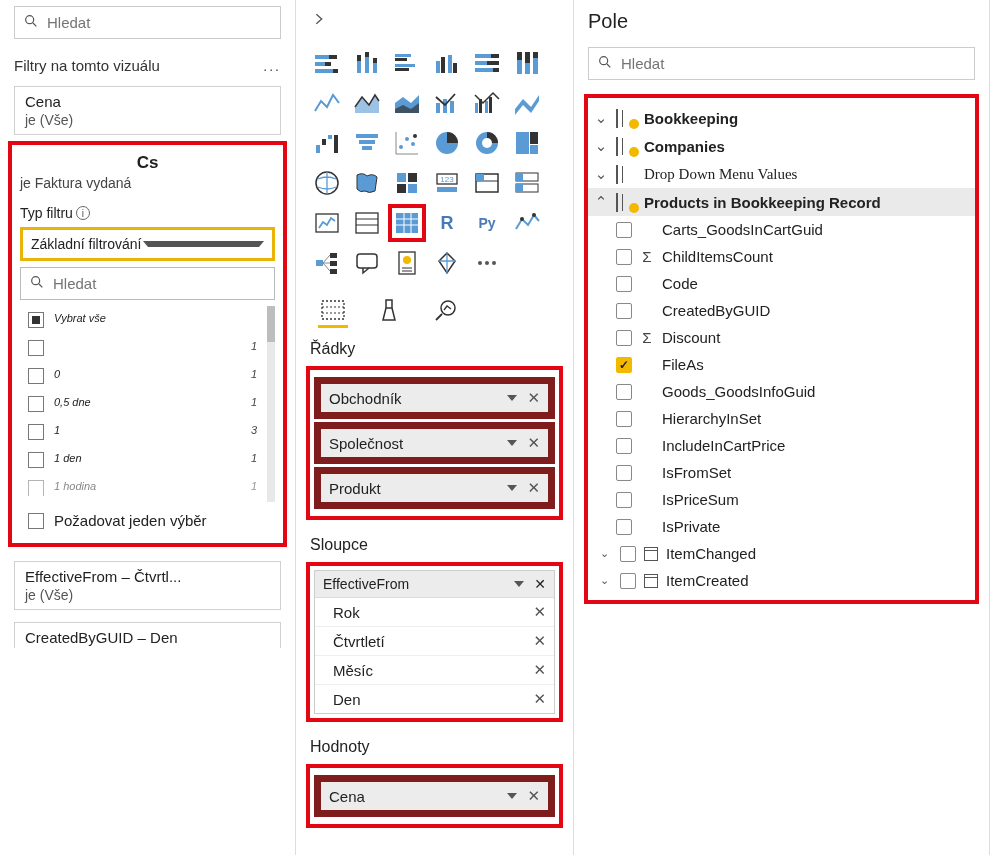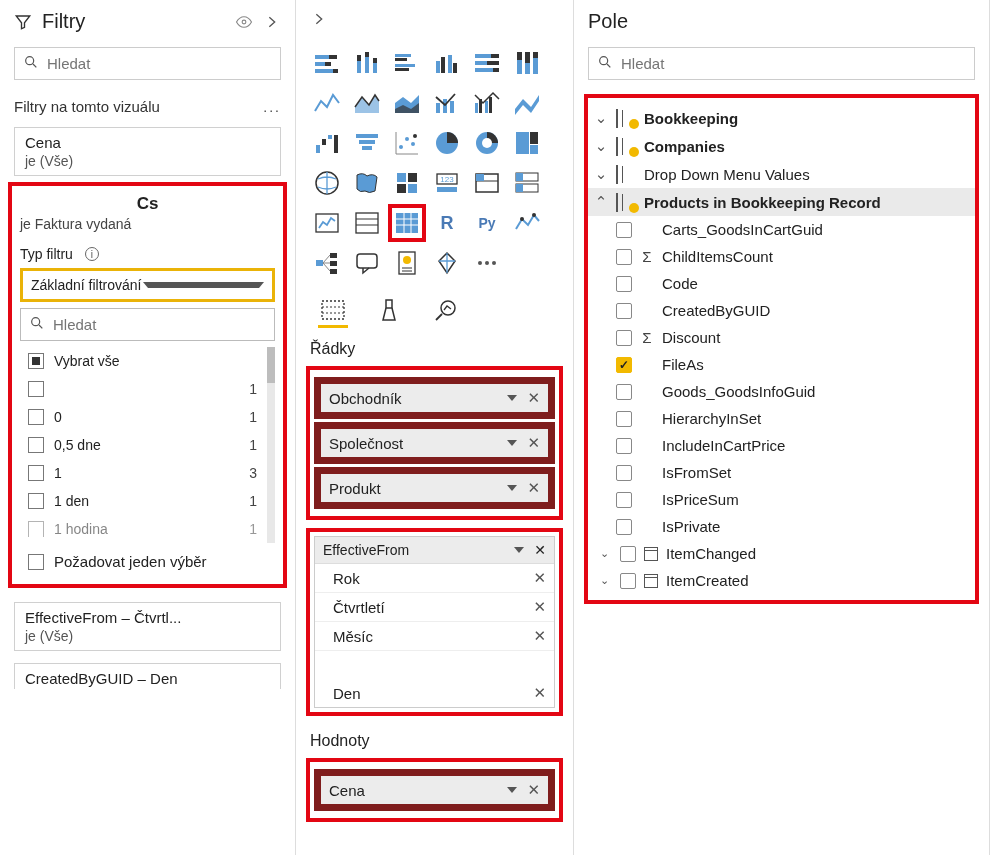--- a/index.html
+++ b/index.html
@@ -21,32 +21,32 @@
 .subheader .more { margin-left: auto; letter-spacing: 2px; font-size: 14px; color: #444; }
 
 .card { margin: 6px 14px; border: 1px solid #d0d0d0; padding: 6px 10px; }
 .card .title { font-size: 15px; color: #222; }
 .card .sub { font-size: 14px; color: #555; margin-top: 2px; }
 
 .redbox { border: 4px solid #e30613; }
 .cs-block { margin: 0 8px 8px; padding: 8px 8px 10px; }
 .cs-block .cs-title { font-size: 17px; font-weight: 600; text-align: center; }
 .cs-block .cs-sub { font-size: 14px; color: #444; margin-top: 2px; }
-.cs-block .cs-label { font-size: 14px; margin-top: 14px; display: flex; align-items: center; gap: 12px; }
+.cs-block .cs-label { font-size: 14px; margin-top: 14px; display: flex; align-items: center; gap: 3px; }
 .info-icon { width: 14px; height: 14px; border: 1px solid #666; border-radius: 50%; display: inline-flex; align-items: center; justify-content: center; font-size: 10px; color: #555; }
 
 .select { border: 3px solid #eab308; background: #fff; padding: 6px 8px; display: flex; align-items: center; margin-top: 6px; }
 .select span { flex: 1; }
 .chev { width: 0; height: 0; border-left: 5px solid transparent; border-right: 5px solid transparent; border-top: 6px solid #555; }
 
 .cs-search { border: 1px solid #bbb; background: #fff; margin-top: 6px; padding: 6px 8px; display: flex; align-items: center; gap: 8px; }
 .cs-search input { border: none; outline: none; flex: 1; font-size: 15px; }
 
 .filter-list { margin-top: 6px; max-height: 200px; overflow: hidden; position: relative; }
-.fl-row { display: flex; align-items: flex-end; padding: 6px 4px 6px 8px; font-size: 14px; }
+.fl-row { display: flex; align-items: flex-start; padding: 6px 4px 6px 8px; font-size: 11px; font-style: italic; }
 .fl-row .cb { width: 16px; height: 16px; border: 1px solid #777; margin-right: 10px; display: flex; align-items: center; justify-content: center; }
 .fl-row .cb.tri::after { content: ""; display: block; width: 8px; height: 8px; background: #333; }
 .fl-row .cnt { margin-left: auto; padding-right: 14px; color: #444; }
 .filter-list .scroll { position: absolute; right: 0; top: 0; bottom: 0; width: 8px; background: #e8e8e8; }
 .filter-list .scroll div { background: #bdbdbd; width: 100%; height: 36px; }
 
 .reqsel { display: flex; align-items: center; padding: 10px 4px 4px 8px; font-size: 15px; }
 .reqsel .cb { width: 16px; height: 16px; border: 1px solid #777; margin-right: 10px; }
 
 
@@ -62,69 +62,50 @@
 .sec-title { padding: 12px 14px 4px; font-size: 16px; color: #222; }
 .bucket-box { margin: 4px 10px; }
 .bucket-box.redbox { padding: 4px; }
 .field-pill { background: #ececec; border: 7px solid #7f1d1d; margin: 3px 0; padding: 5px 8px; display: flex; align-items: center; font-size: 15px; }
 .field-pill .lbl { flex: 1; }
 .field-pill .c { margin-left: 6px; color: #666; }
 .field-pill .x { margin-left: 10px; color: #555; }
 .hier { background: #fff; border: 1px solid #ccc; }
 .hier .hdr { background: #ececec; padding: 5px 8px; display: flex; align-items: center; border-bottom: 1px solid #ddd; }
 .hier .row { padding: 5px 8px 5px 18px; display: flex; align-items: center; border-bottom: 1px solid #eee; font-size: 15px; }
-.hier .row:last-child { border-bottom: none; margin-top: 28px; }
+.hier .row:last-child { border-bottom: none; }
 .hier .row .x { margin-left: auto; color: #555; }
 
 
 .fields-body { flex: 1; overflow: hidden; }
 .fields-box { margin: 8px 10px; padding: 6px 0 6px 0; }
 .tbl-row { display: flex; align-items: center; padding: 5px 6px; gap: 8px; font-size: 15px; }
 .tbl-row.sel { background: #eaeaea; }
 .tbl-caret { width: 14px; display: flex; justify-content: center; color: #555; }
 .tbl-icon { width: 20px; height: 16px; position: relative; }
 .tbl-icon .tbl { width: 18px; height: 14px; border: 1px solid #555; position: relative; background: #fff; }
 .tbl-icon .tbl::before { content: ""; position: absolute; left: 0; right: 0; top: 4px; border-top: 1px solid #555; }
 .tbl-icon .tbl::after { content: ""; position: absolute; left: 5px; top: 0; bottom: 0; border-left: 1px solid #555; }
 .tbl-icon.y::after { content: ""; position: absolute; right: -3px; bottom: -3px; width: 10px; height: 10px; background: #f2b900; border-radius: 50%; }
 .tbl-name { font-weight: 600; }
-.tbl-name.norm { font-weight: 400; }
+.tbl-name.norm { font-weight: 400; font-family: Liberation Serif, serif; }
 
 .fld-row { display: flex; align-items: center; padding: 5px 6px 5px 28px; gap: 8px; font-size: 15px; }
 .fld-row .fcb { width: 16px; height: 16px; border: 1px solid #888; border-radius: 2px; display: flex; align-items: center; justify-content: center; }
 .fld-row .fcb.on { background: #f2b900; border-color: #f2b900; }
 .fld-row .fcb.on::after { content: "✓"; color: #222; font-size: 12px; font-weight: bold; }
 .fld-row .sigma { font-size: 15px; color: #444; width: 14px; text-align: center; }
 .fld-row .cal { width: 14px; height: 14px; border: 1px solid #555; position: relative; }
 .fld-row .cal::before { content: ""; position: absolute; top: 2px; left: 0; right: 0; border-top: 1px solid #555; }
 .fld-row .caret2 { width: 12px; font-size: 11px; color: #555; }
 </style>
 </head>
 <body>
 
 <div class="pane pane-filters">
-  <div class="pane-header">
-    <span class="hdr-icon">
-      <svg viewBox="0 0 24 24" width="20" height="20">
-          <path d="M3 4h18l-7 9v6l-4 2v-8z" fill="none" stroke="#333" stroke-width="1.8"></path>
-        </svg>
-    </span>
-    <h2>Filtry</h2>
-    <span class="hdr-icon">
-      <svg viewBox="0 0 24 24" width="18" height="18">
-          <path d="M2 12s4-7 10-7 10 7 10 7-4 7-10 7S2 12 2 12z" fill="none" stroke="#888" stroke-width="1.5"></path>
-          <circle cx="12" cy="12" r="2.5" fill="none" stroke="#888" stroke-width="1.5"></circle>
-        </svg>
-    </span>
-    <span class="hdr-icon">
-      <svg viewBox="0 0 24 24" width="16" height="16">
-          <path d="M8 5l8 7-8 7" fill="none" stroke="#555" stroke-width="2"></path>
-        </svg>
-    </span>
-  </div>
 
   <div class="search-bar">
     <span class="si">
       <svg viewBox="0 0 24 24" width="16" height="16">
           <circle cx="10" cy="10" r="6" fill="none" stroke="#555" stroke-width="1.8"></circle>
           <line x1="15" y1="15" x2="20" y2="20" stroke="#555" stroke-width="1.8"></line>
         </svg>
     </span>
     <input placeholder="Hledat" style="">
   </div>
@@ -524,20 +505,21 @@
         <span class="c chev"></span>
         <span class="x">✕</span>
       </div>
     <div class="field-pill">
         <span class="lbl">Produkt</span>
         <span class="c chev"></span>
         <span class="x">✕</span>
       </div>
   </div>
 
+  <div class="sec-title">Sloupce</div>
   <div class="bucket-box redbox">
     <div class="hier">
       <div class="hdr">
           <span style="flex:1">EffectiveFrom</span>
           <span class="c chev"></span>
           <span class="x" style="margin-left:10px">✕</span>
         </div>
       <div class="row">
           <span>Rok</span>
           <span class="x">✕</span>

